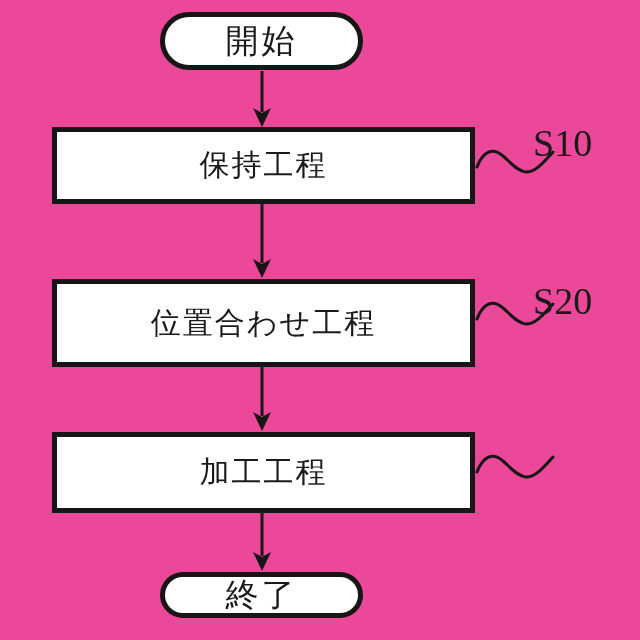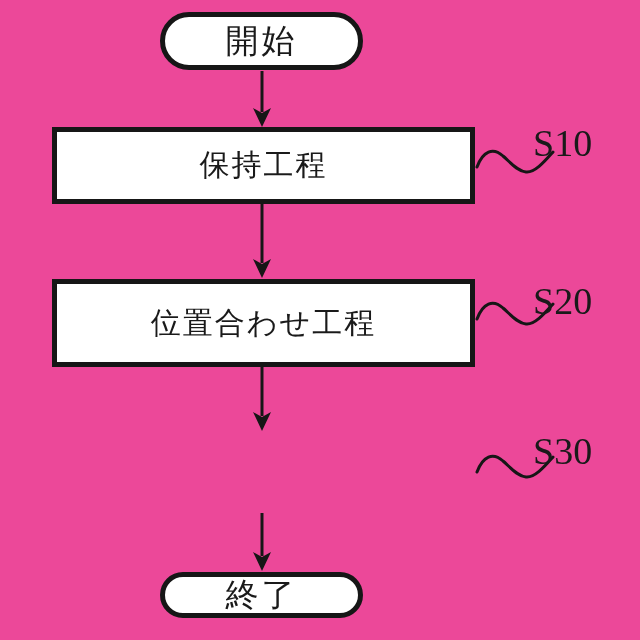--- a/index.html
+++ b/index.html
@@ -110,22 +110,24 @@
   <div class="terminal start">
     <span>開始</span>
   </div>
 
   <div class="process-box b1">
     <span>保持工程</span>
   </div>
   <div class="process-box b2">
     <span>位置合わせ工程</span>
   </div>
+  <div class="process-box b3">
+    <span>加工工程</span>
+  </div>
 
   <div class="step-ref r1">S10</div>
   <div class="step-ref r2">S20</div>
-  <div class="step-ref r3">S30</div>
 
   <div class="terminal end">
     <span>終了</span>
   </div>
 
 </div>
 
 </body></html>

